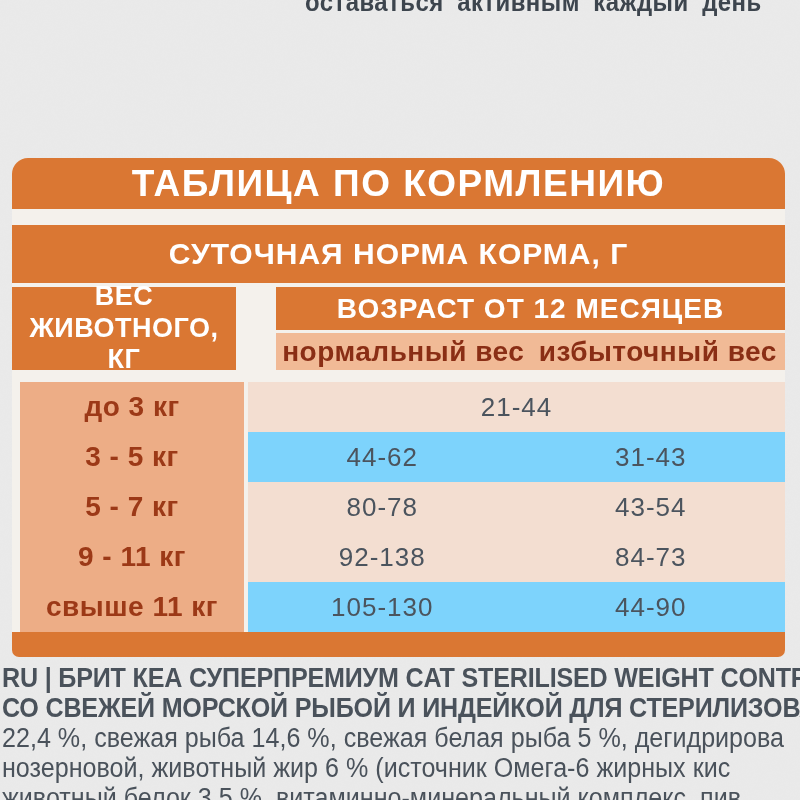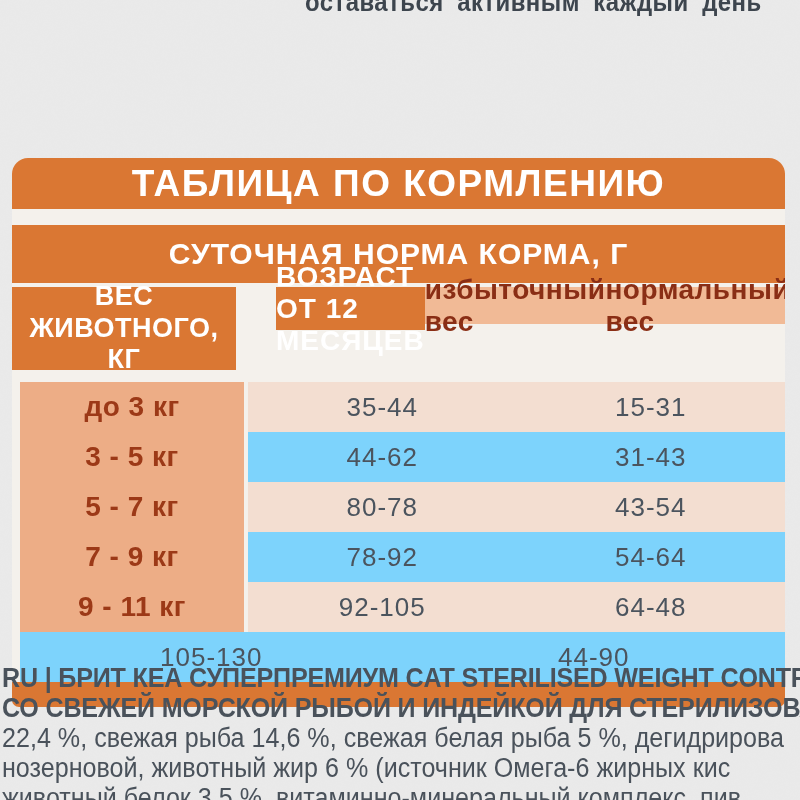--- a/index.html
+++ b/index.html
@@ -29,21 +29,21 @@
   .band-title{height:51px;font-size:37px;letter-spacing:1.5px;margin-bottom:16px;}
   .band-subtitle{height:58px;font-size:30px;letter-spacing:1px;margin-bottom:4px;margin-top:11px;}
   .header-row{display:flex;height:83px;margin-bottom:12px;gap:36px;}
   .weight-head{
     width:224px;flex:none;margin-right:4px;
     background:#da7733;color:#ffffff;font-weight:bold;font-size:27px;
     display:flex;align-items:center;justify-content:center;
     text-align:center;line-height:1.18;padding:0 10px;box-sizing:border-box;
     letter-spacing:.5px;
   }
-  .age-col{flex:1;display:flex;flex-direction:row;}
+  .age-col{flex:1;display:flex;flex-direction:column;}
   .age-head{height:43px;font-size:28px;letter-spacing:1px;margin-bottom:3px;}
   .subcols{height:37px;background:#f1ba96;display:flex;}
   .subcol{
     flex:1;display:flex;align-items:center;justify-content:center;
     color:#8a2e15;font-weight:bold;font-size:28px;letter-spacing:.5px;
   }
   .trow{display:flex;height:50px;margin-left:8px;}
   .wcell{
     width:224px;flex:none;margin-right:4px;background:#edad86;
     color:#9c3917;font-weight:bold;font-size:28px;letter-spacing:.5px;
@@ -78,53 +78,48 @@
 
 <div class="table-wrap">
   <div class="band band-title">ТАБЛИЦА ПО КОРМЛЕНИЮ</div>
   <div class="band band-subtitle">СУТОЧНАЯ НОРМА КОРМА, Г</div>
 
   <div class="header-row">
     <div class="weight-head">ВЕС ЖИВОТНОГО, КГ</div>
     <div class="age-col">
       <div class="band age-head">ВОЗРАСТ ОТ 12 МЕСЯЦЕВ</div>
       <div class="subcols">
+        <div class="subcol">нормальный вес</div>
         <div class="subcol">избыточный вес</div>
-        <div class="subcol">нормальный вес</div>
       </div>
     </div>
   </div>
 
   <div>
     <div class="trow row-light">
       <div class="wcell">до 3 кг</div>
-      <div class="vcell">35-44</div>
-      <div class="vcell">15-31</div>
+      <div class="vcell">21-44</div>
     </div>
     <div class="trow row-dark">
       <div class="wcell">3 - 5 кг</div>
       <div class="vcell">44-62</div>
       <div class="vcell">31-43</div>
     </div>
     <div class="trow row-light">
       <div class="wcell">5 - 7 кг</div>
       <div class="vcell">80-78</div>
       <div class="vcell">43-54</div>
     </div>
-    <div class="trow row-dark">
-      <div class="wcell">7 - 9 кг</div>
-      <div class="vcell">78-92</div>
-      <div class="vcell">54-64</div>
-    </div>
     <div class="trow row-light">
       <div class="wcell">9 - 11 кг</div>
-      <div class="vcell">92-105</div>
-      <div class="vcell">64-48</div>
+      <div class="vcell">92-138</div>
+      <div class="vcell">84-73</div>
     </div>
     <div class="trow row-dark">
+      <div class="wcell">свыше 11 кг</div>
       <div class="vcell">105-130</div>
       <div class="vcell">44-90</div>
     </div>
   </div>
 
   <div class="footer-bar"></div>
 </div>
 
 <div class="legal">
   <div class="legal-line bold">RU | БРИТ КЕА СУПЕРПРЕМИУМ CAT STERILISED WEIGHT CONTRO</div>

